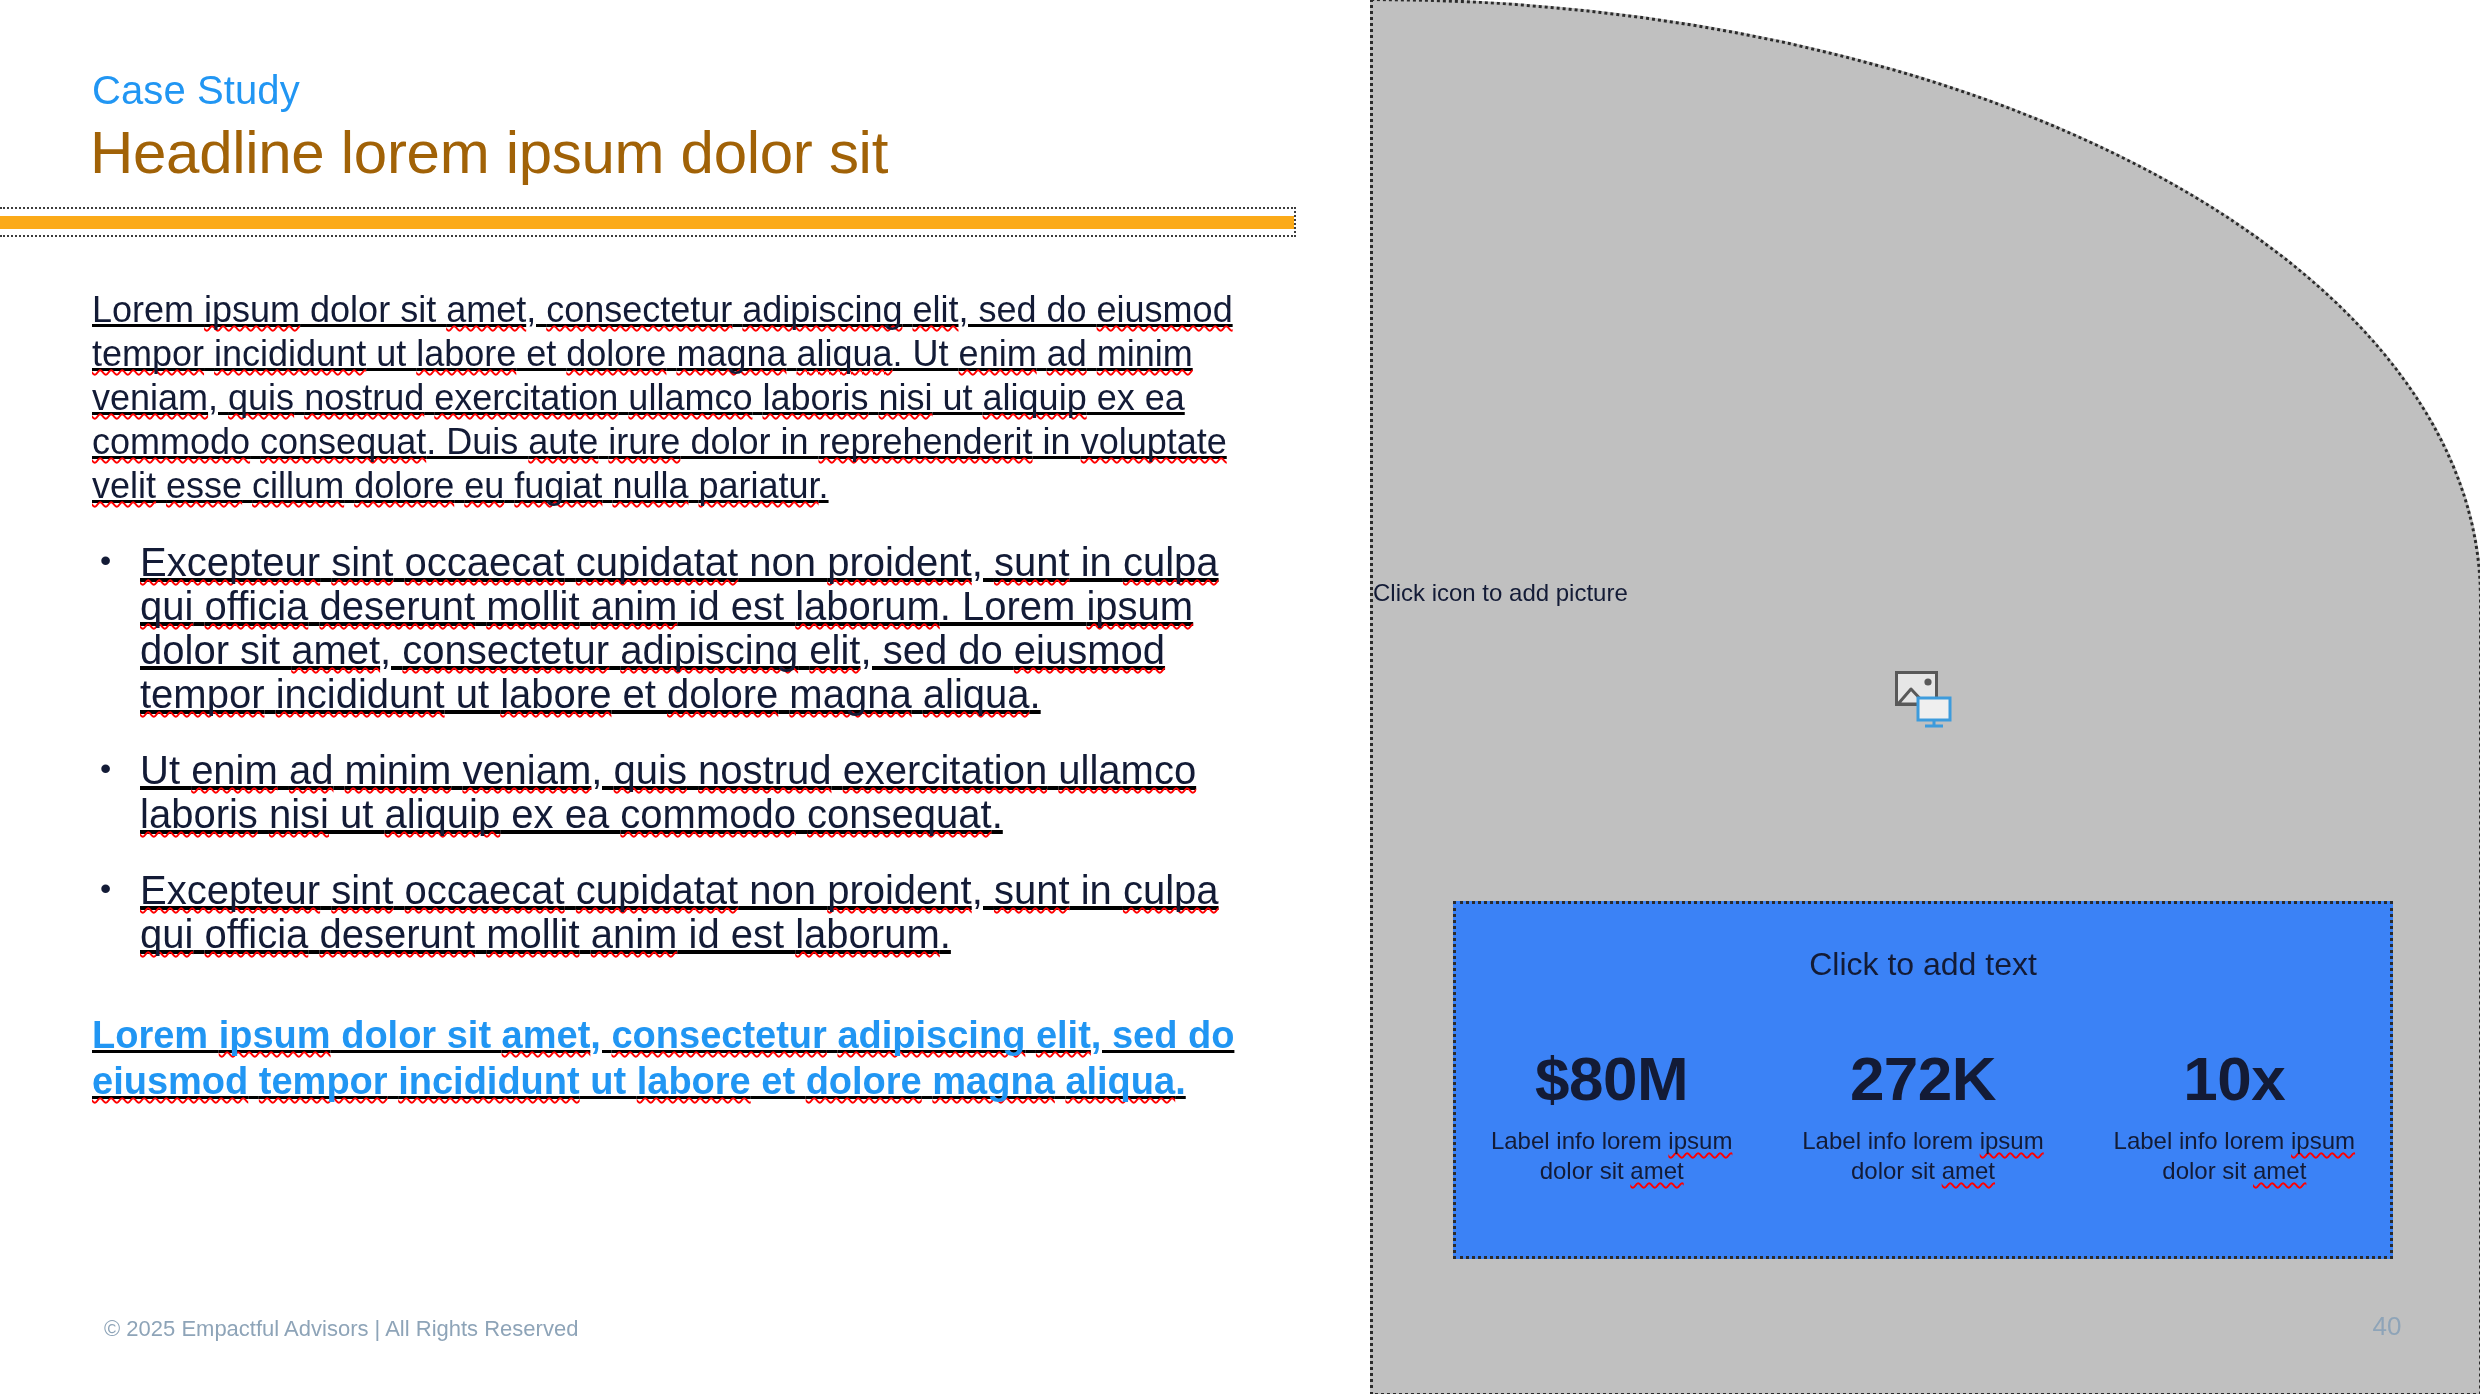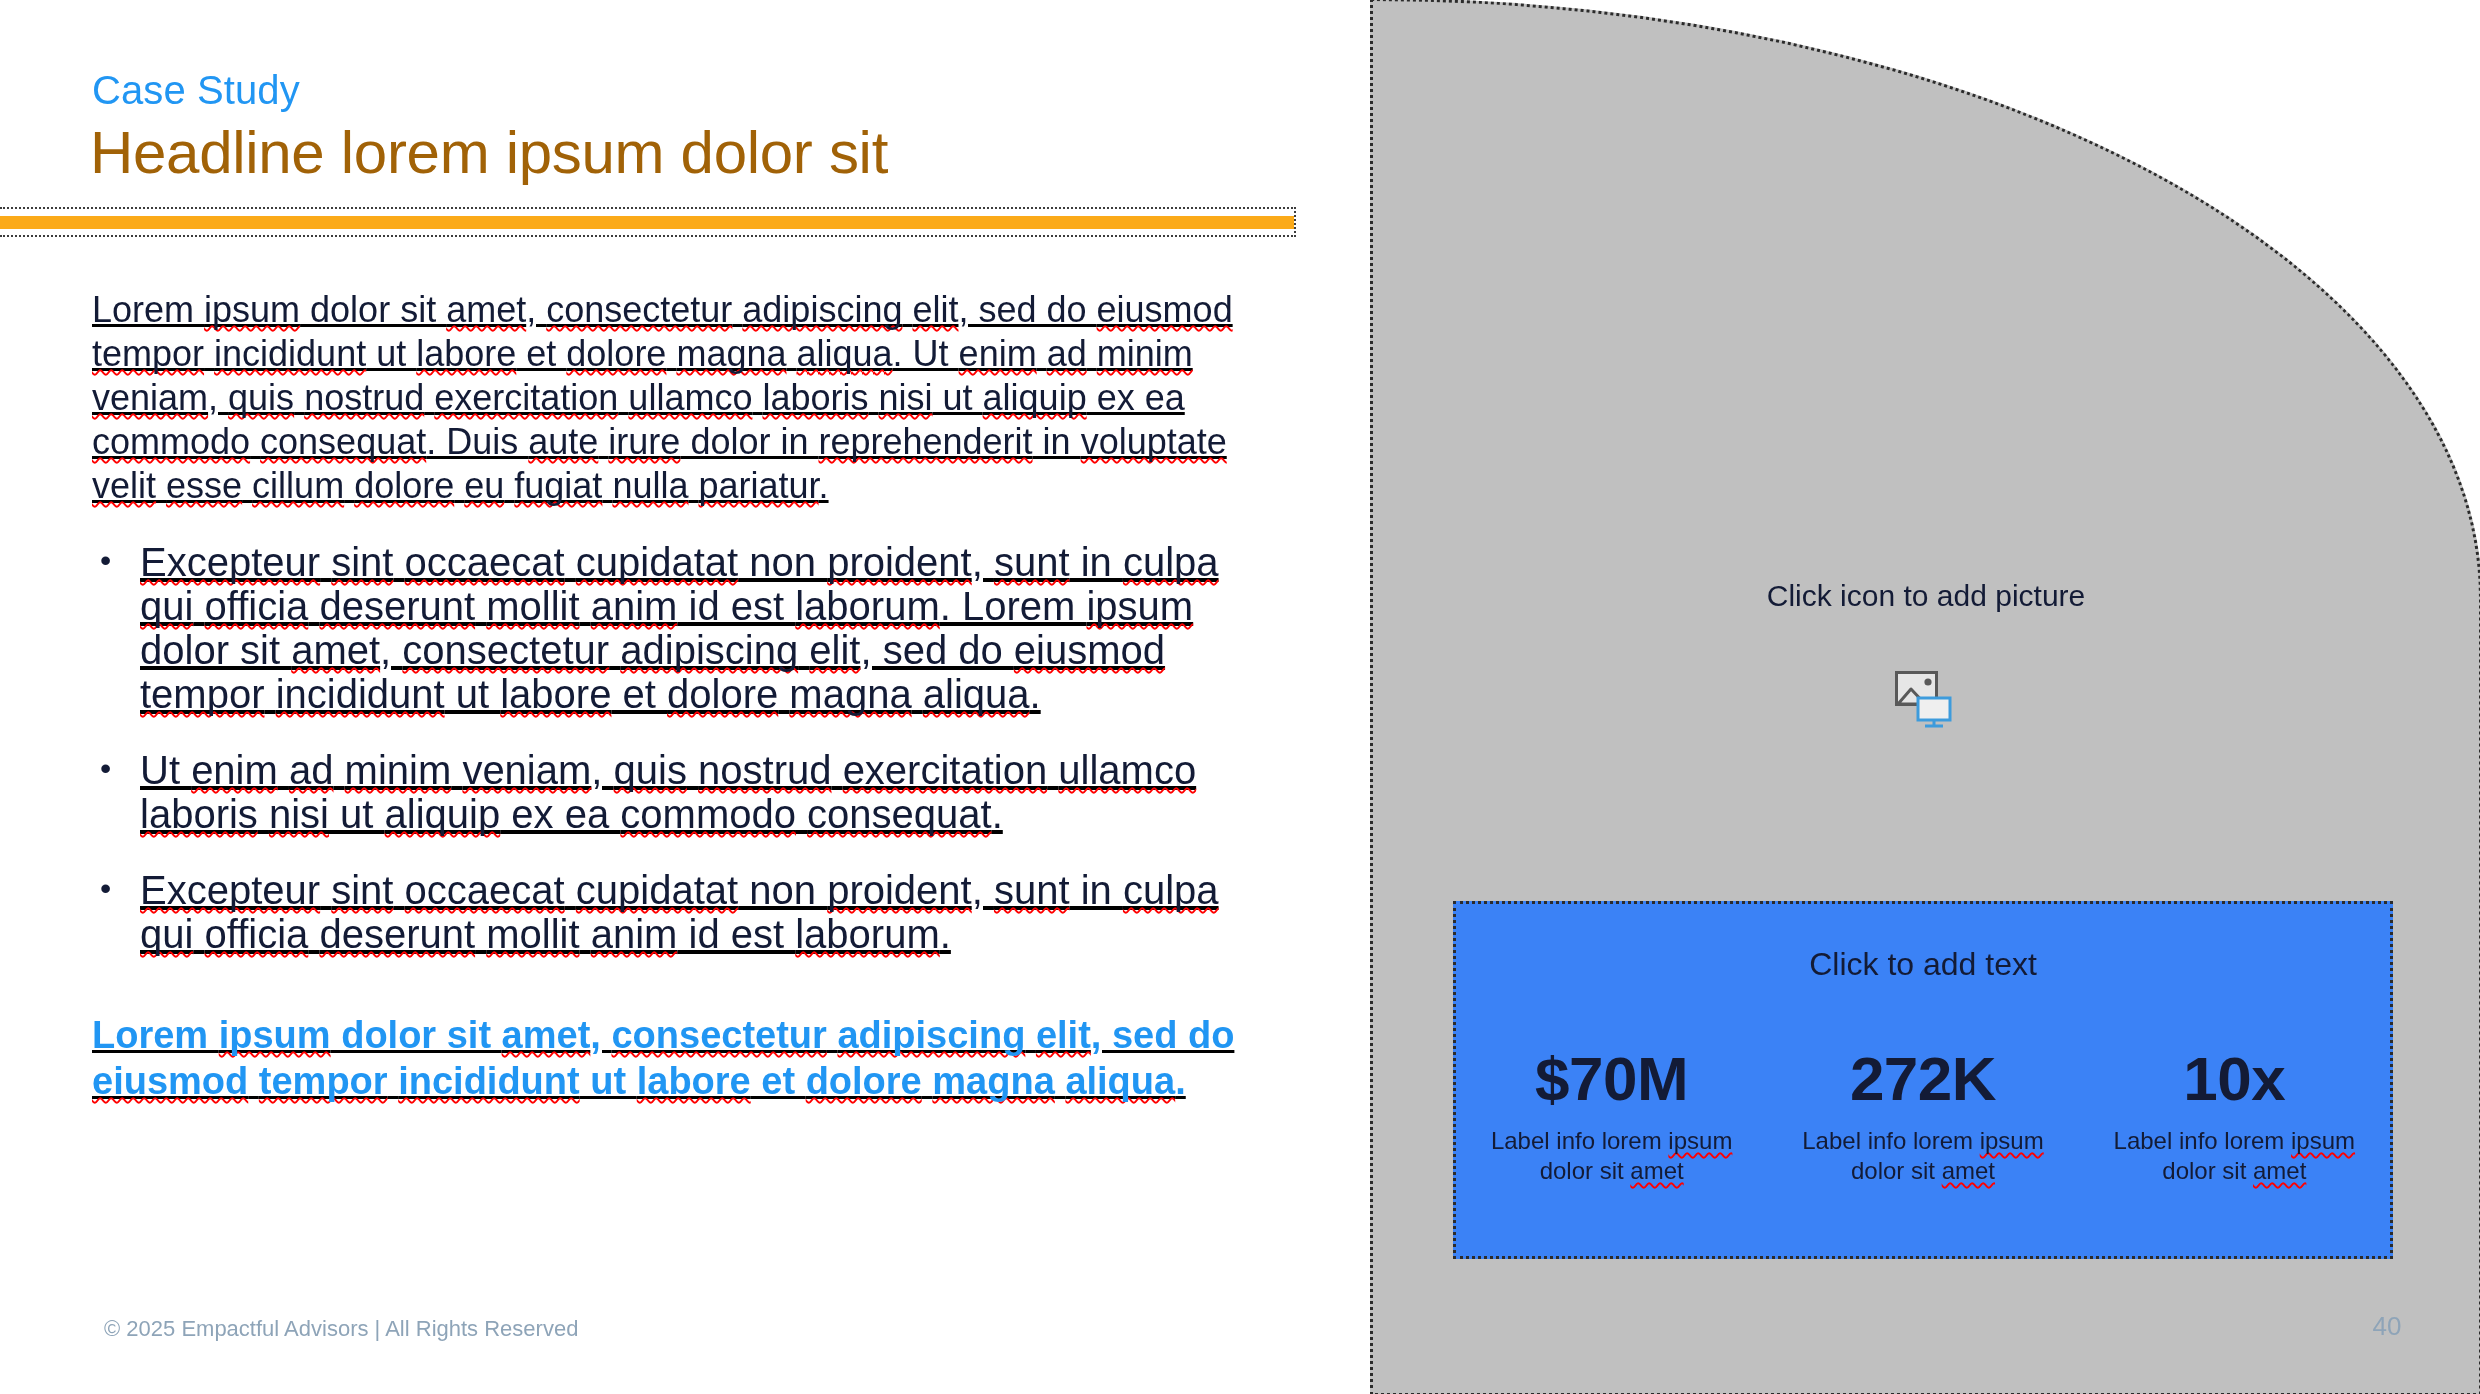--- a/index.html
+++ b/index.html
@@ -135,22 +135,22 @@
     border: 3px dotted #2b2b2b;
     border-top-right-radius: 1110px 600px;
     overflow: hidden;
   }
 
   .pic-prompt {
     position: absolute;
     left: 0;
     top: 578px;
     width: 1106px;
-    text-align: center;
-    font-size: 30px;
+    text-align: left;
+    font-size: 24px;
     color: #131b36;
   }
 
   .pic-icon {
     position: absolute;
     left: 50%;
     top: 670px;
     transform: translateX(-50%);
     width: 62px;
     height: 58px;
@@ -251,21 +251,21 @@
         <rect x="23" y="27" width="32" height="22" fill="#efefef" stroke="#3d9bdc" stroke-width="3"></rect>
         <line x1="39" y1="49" x2="39" y2="54" stroke="#3d9bdc" stroke-width="3"></line>
         <line x1="30" y1="55" x2="48" y2="55" stroke="#3d9bdc" stroke-width="3"></line>
       </svg>
     </div>
 
     <div class="stats-box">
       <div class="stats-prompt">Click to add text</div>
       <div class="stats-row">
           <div class="stat-cell">
-            <div class="stat-value">$70M</div>
+            <div class="stat-value">$80M</div>
             <div class="stat-label">Label info lorem <span class="sq">ipsum</span> dolor sit <span class="sq">amet</span></div>
           </div>
           <div class="stat-cell">
             <div class="stat-value">272K</div>
             <div class="stat-label">Label info lorem <span class="sq">ipsum</span> dolor sit <span class="sq">amet</span></div>
           </div>
           <div class="stat-cell">
             <div class="stat-value">10x</div>
             <div class="stat-label">Label info lorem <span class="sq">ipsum</span> dolor sit <span class="sq">amet</span></div>
           </div>

